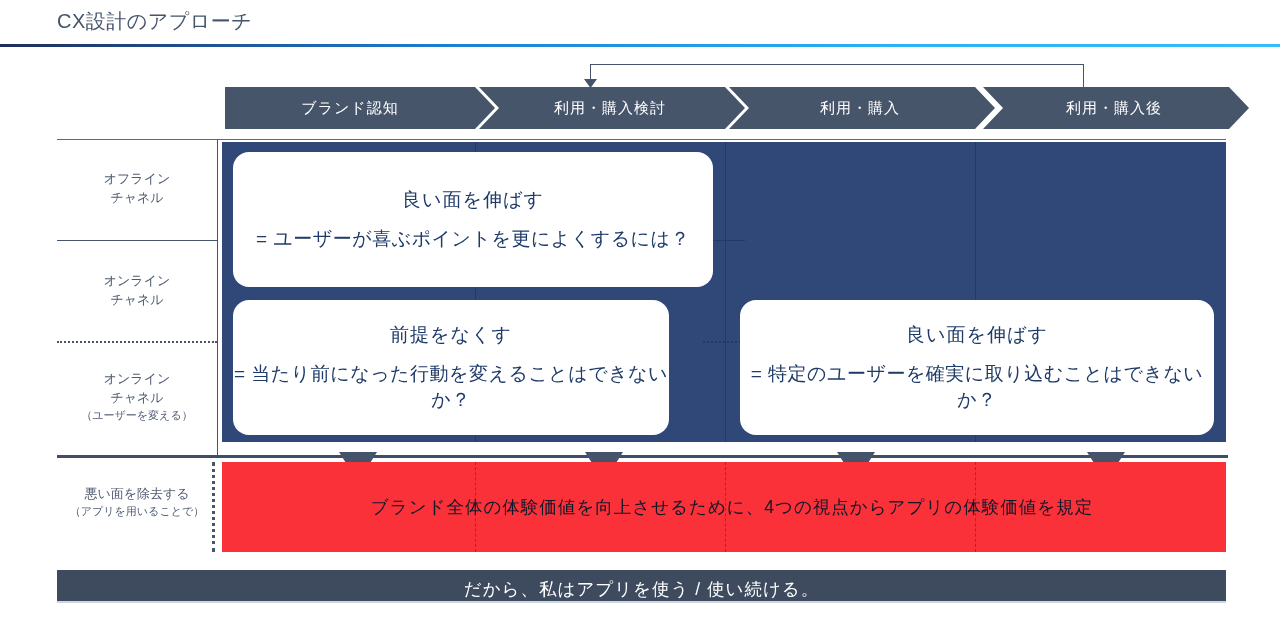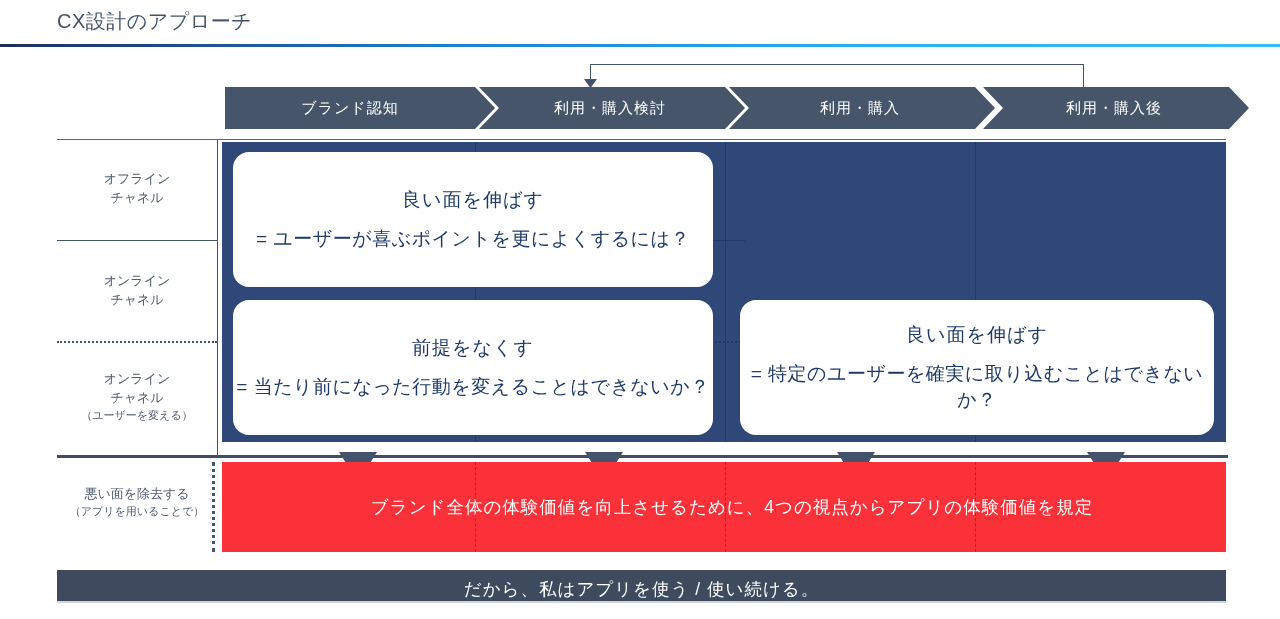--- a/index.html
+++ b/index.html
@@ -49,33 +49,33 @@
   .navy-box{left:222px;top:142px;width:1004px;height:300px;background:#2f4878;}
   .stage-vline{top:142px;width:0;height:300px;border-left:1px solid #24396b;}
   .sv1{left:475px;} .sv2{left:725px;} .sv3{left:975px;}
 
   .quad{background:#ffffff;border-radius:16px;display:flex;flex-direction:column;
     align-items:center;justify-content:center;text-align:center;color:#1e3a68;}
   .quad .q-title{font-size:19px;font-weight:500;letter-spacing:1px;}
   .quad .q-sub{font-size:19px;margin-top:13px;letter-spacing:.5px;}
   .q1{left:233px;top:152px;width:480px;height:135px;}
   .q2{left:740px;top:152px;width:474px;height:135px;}
-  .q3{left:233px;top:300px;width:480px;height:135px;}
+  .q3{left:233px;top:300px;width:436px;height:135px;}
   .q4{left:740px;top:300px;width:474px;height:135px;}
 
   
   .down-tri{top:452px;width:38px;height:30px;
     clip-path:polygon(0 0,100% 0,50% 100%);
     background:linear-gradient(to bottom,#44526a 0 34%,#c2202c 34% 100%);}
   .t1{left:339px;} .t2{left:585px;} .t3{left:837px;} .t4{left:1087px;}
 
   
   .red-banner{left:222px;top:462px;width:1004px;height:90px;background:#fa3138;
     display:flex;align-items:center;justify-content:center;}
-  .red-banner .banner-text{color:#ffffff;font-size:17.5px;letter-spacing:1px;text-align:center;margin-left:16px;}
+  .red-banner .banner-text{color:#0f172a;font-size:17.5px;letter-spacing:1px;text-align:center;margin-left:16px;}
   .red-vline{top:462px;width:0;height:90px;border-left:1px dashed rgba(110,10,18,.45);}
   .red-dotted-edge{left:212px;top:462px;width:0;height:90px;border-left:3px dotted #47556b;}
 
   
   .bottom-bar{left:57px;top:570px;width:1169px;height:31px;background:#3e4b5f;
     display:flex;align-items:flex-end;justify-content:center;border-bottom:2px solid #cdd5de;}
   .bottom-bar .bar-text{color:#ffffff;font-size:17.5px;letter-spacing:1px;}
 </style>
 </head>
 <body>

